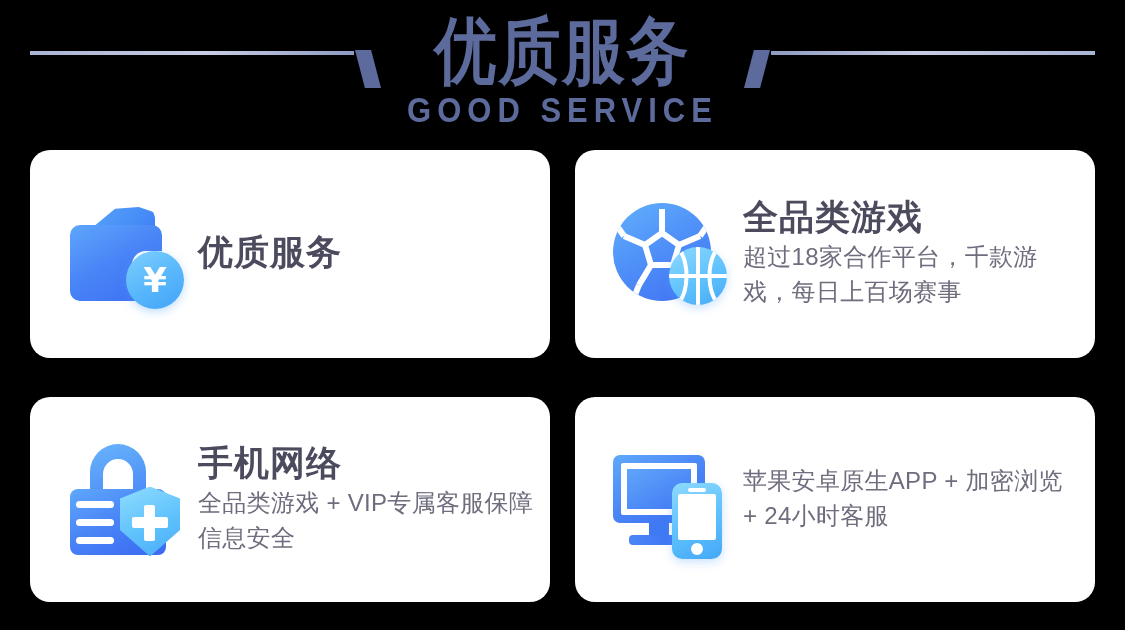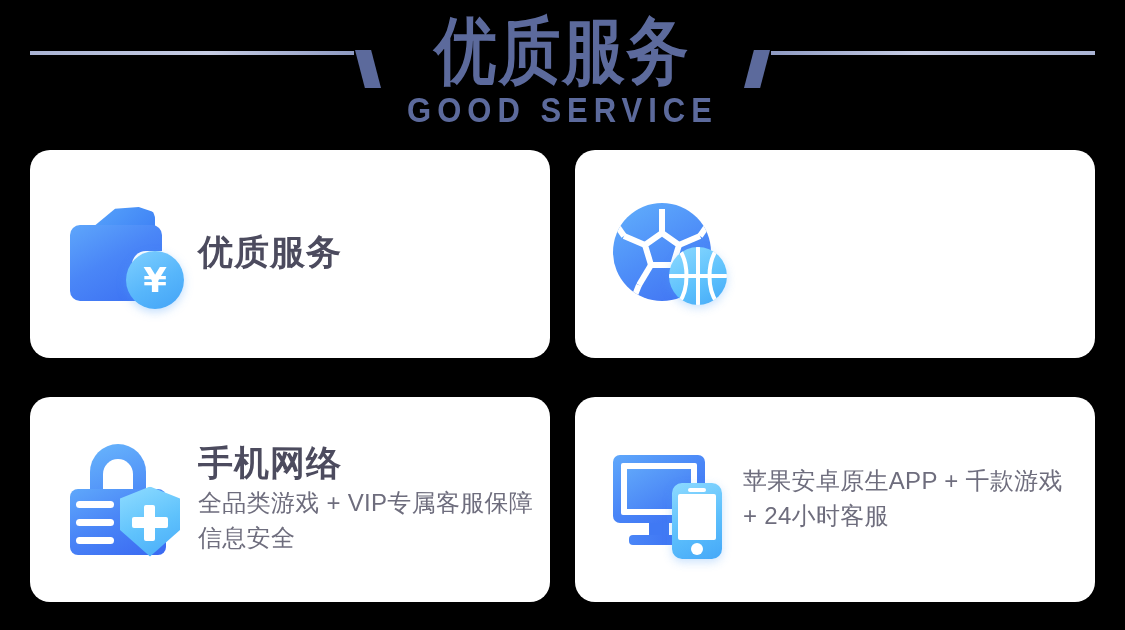--- a/index.html
+++ b/index.html
@@ -303,20 +303,22 @@
             <g fill="none" stroke="#ffffff" stroke-width="4">
               <line x1="29" y1="0" x2="29" y2="58"></line>
               <line x1="0" y1="29" x2="58" y2="29"></line>
               <path d="M10,2 C20,16 20,42 10,56"></path>
               <path d="M48,2 C38,16 38,42 48,56"></path>
             </g>
           </svg>
         </div>
       </div>
       <div class="card-text">
+        <div class="card-title">全品类游戏</div>
+        <div class="card-desc wide">超过18家合作平台，千款游戏，每日上百场赛事</div>
       </div>
     </div>
 
     <div class="card">
       <div class="icon-box">
         <div class="lock-shackle-c"></div>
         <div class="lock-shackle-hole"></div>
         <div class="lock-body"></div>
         <div class="lock-slot s1"></div>
         <div class="lock-slot s2"></div>
@@ -336,18 +338,18 @@
         <div class="monitor"></div>
         <div class="monitor-screen"></div>
         <div class="monitor-neck"></div>
         <div class="monitor-base"></div>
         <div class="phone"></div>
         <div class="phone-speaker"></div>
         <div class="phone-screen"></div>
         <div class="phone-home"></div>
       </div>
       <div class="card-text">
-        <div class="card-desc wide">苹果安卓原生APP + 千款游戏 + 24小时客服</div>
+        <div class="card-desc wide">苹果安卓原生APP + 加密浏览 + 24小时客服</div>
       </div>
     </div>
 
   </div>
 </div>
 
 </body></html>

